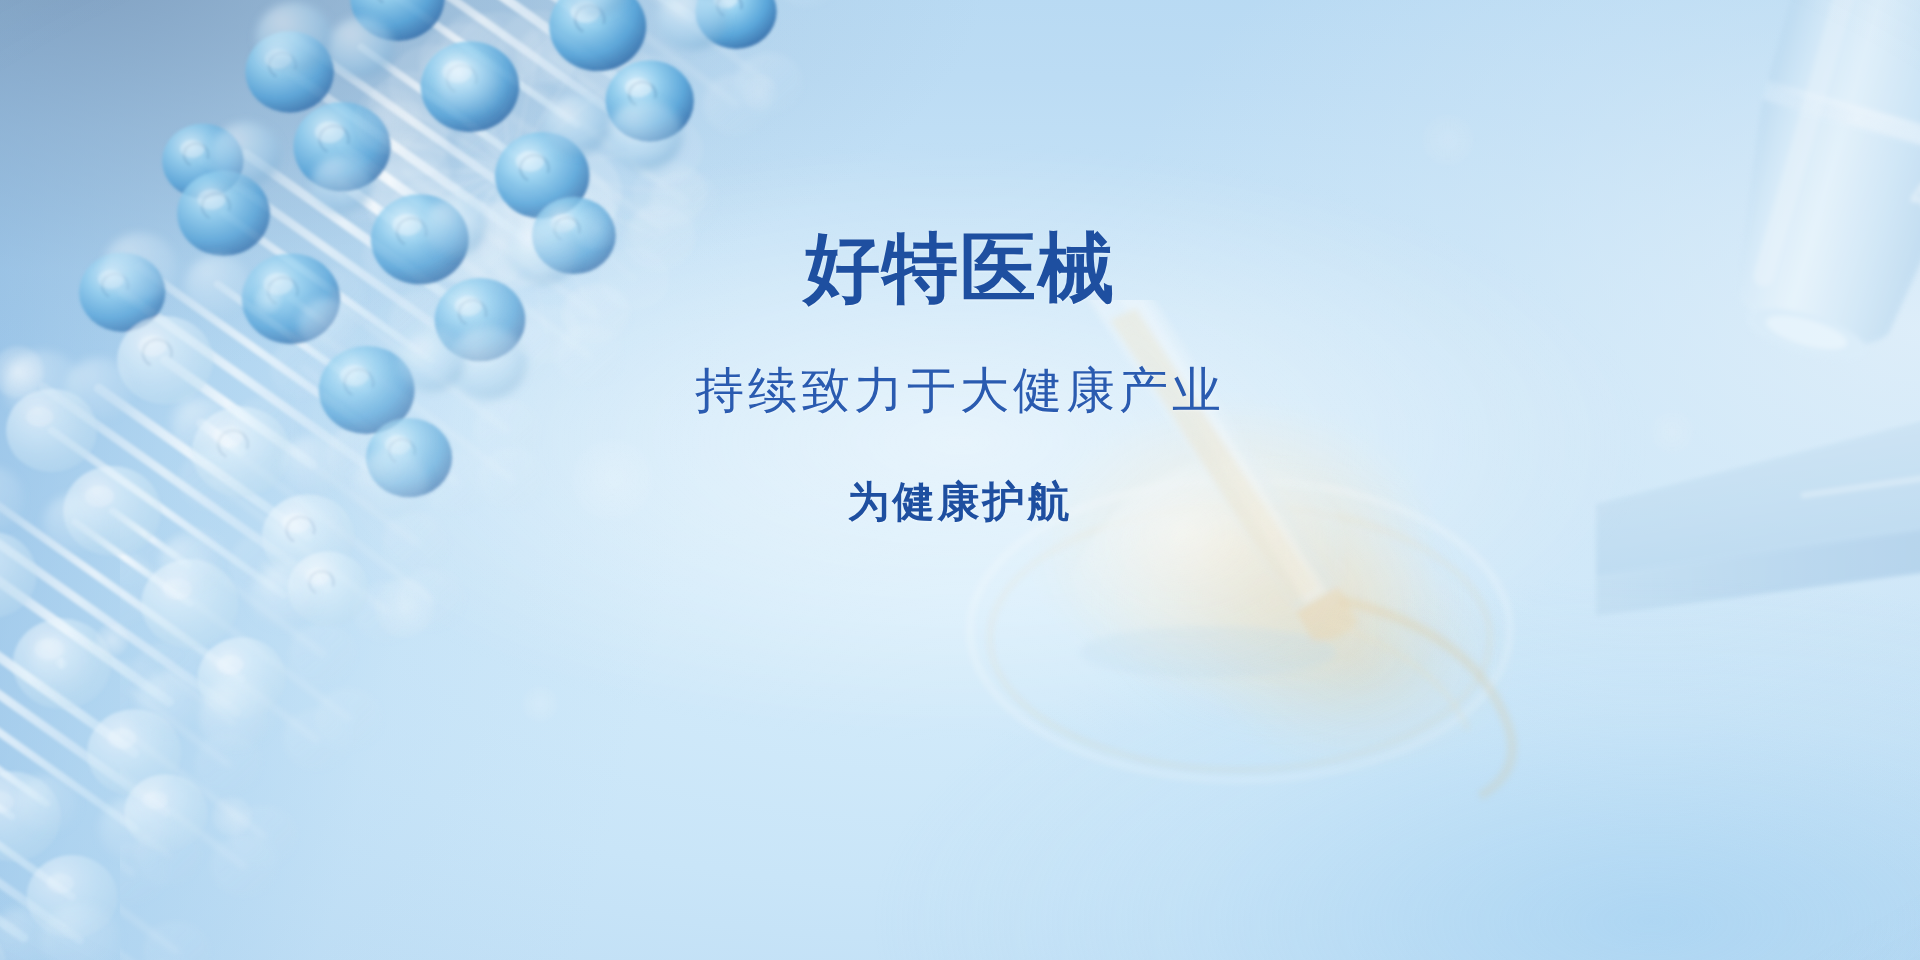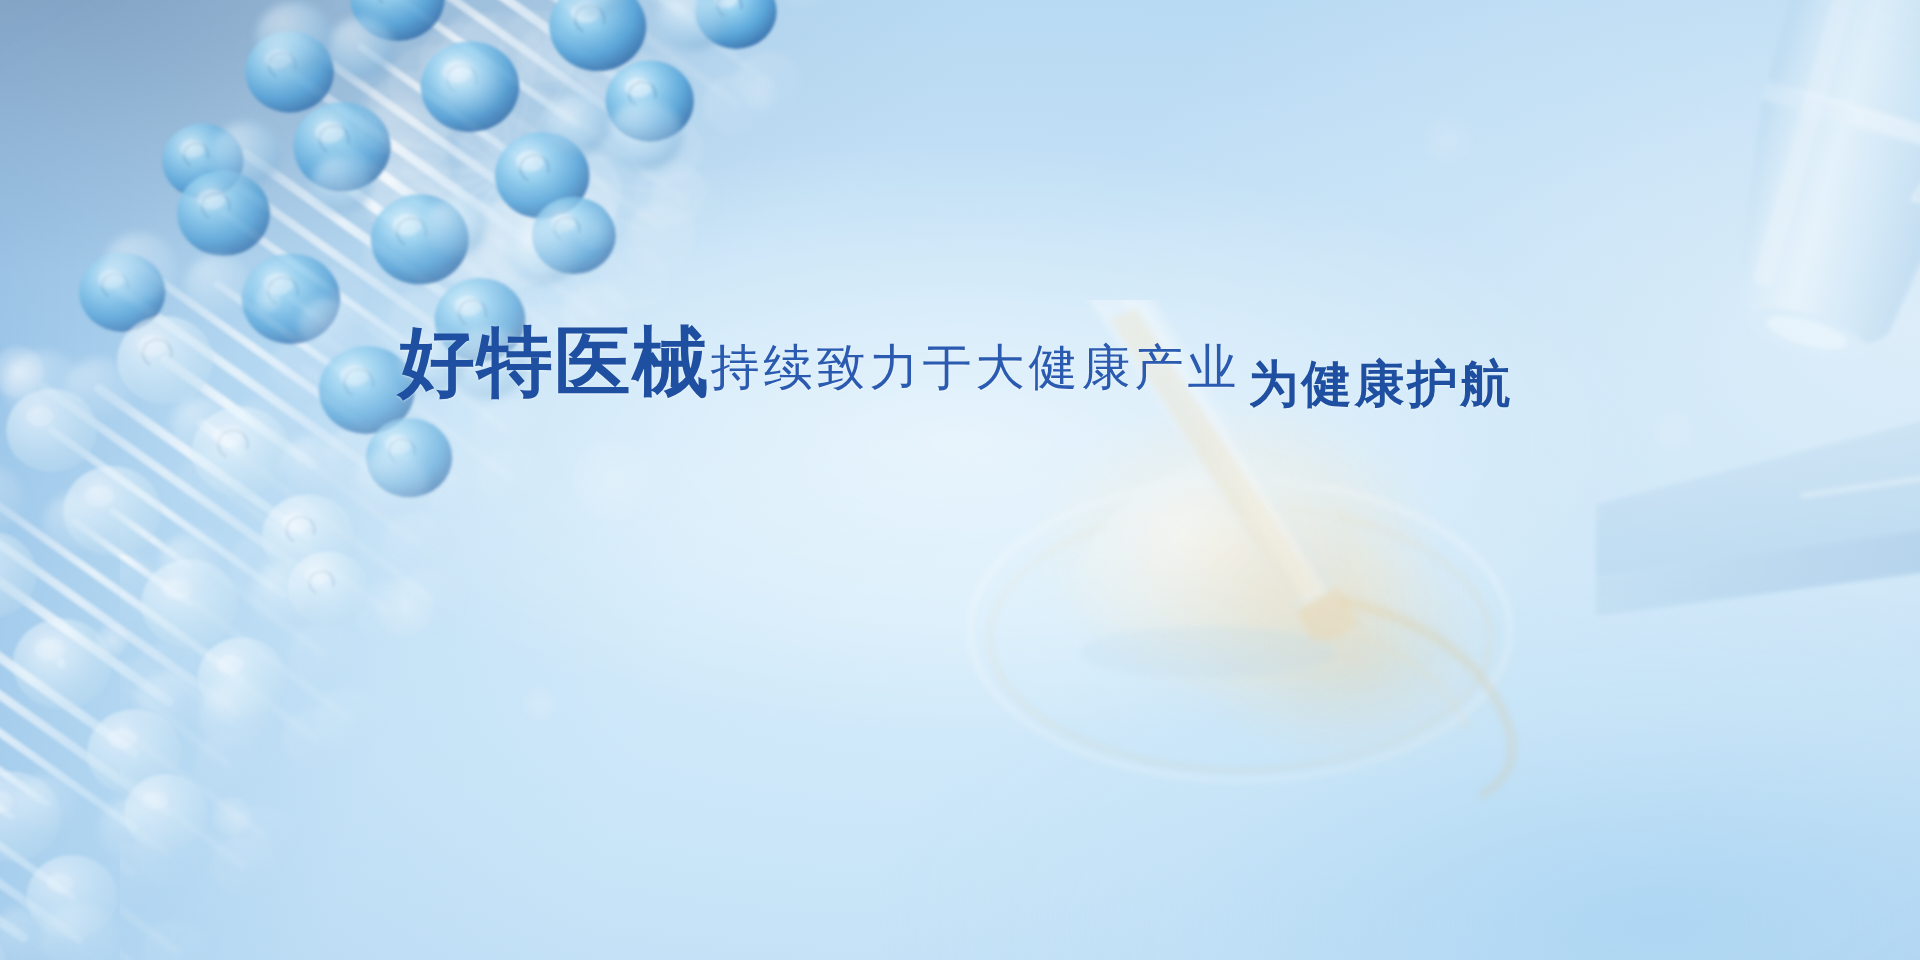--- a/index.html
+++ b/index.html
@@ -74,36 +74,36 @@
   
   .tube{position:absolute;left:940px;top:300px;width:640px;height:520px;opacity:.55;}
   .tube svg{width:100%;height:100%;display:block;}
 
   
   .bokeh{position:absolute;border-radius:50%;}
 
   
   #textblock{
     position:absolute;left:0;top:0;width:1920px;height:768px;
-    display:flex;align-items:center;justify-content:center;
+    display:flex;flex-direction:column;align-items:center;justify-content:center;
     text-align:center;
   }
   .t-title{
     font-size:76px;font-weight:700;letter-spacing:2px;line-height:1;
     color:#1e4fa0;margin:0 0 44px 0;
     text-shadow:0 1px 2px rgba(255,255,255,.45);
   }
   .t-sub1{
     font-size:49px;font-weight:400;letter-spacing:4px;line-height:1;
     color:#2a5bb0;margin:16px 0 50px 0;
     text-shadow:0 1px 2px rgba(255,255,255,.42);
   }
   .t-sub2{
-    font-size:50px;font-weight:700;letter-spacing:3px;line-height:1;
-    color:#1e4fa0;margin:8px;
+    font-size:42px;font-weight:700;letter-spacing:3px;line-height:1;
+    color:#1e4fa0;margin:16px;
     text-shadow:0 1px 2px rgba(255,255,255,.42);
   }
 </style>
 </head>
 <body>
 
 <div id="stage">
 
   <div class="layer bg-base"></div>
   <div class="layer bg-leftband"></div>

